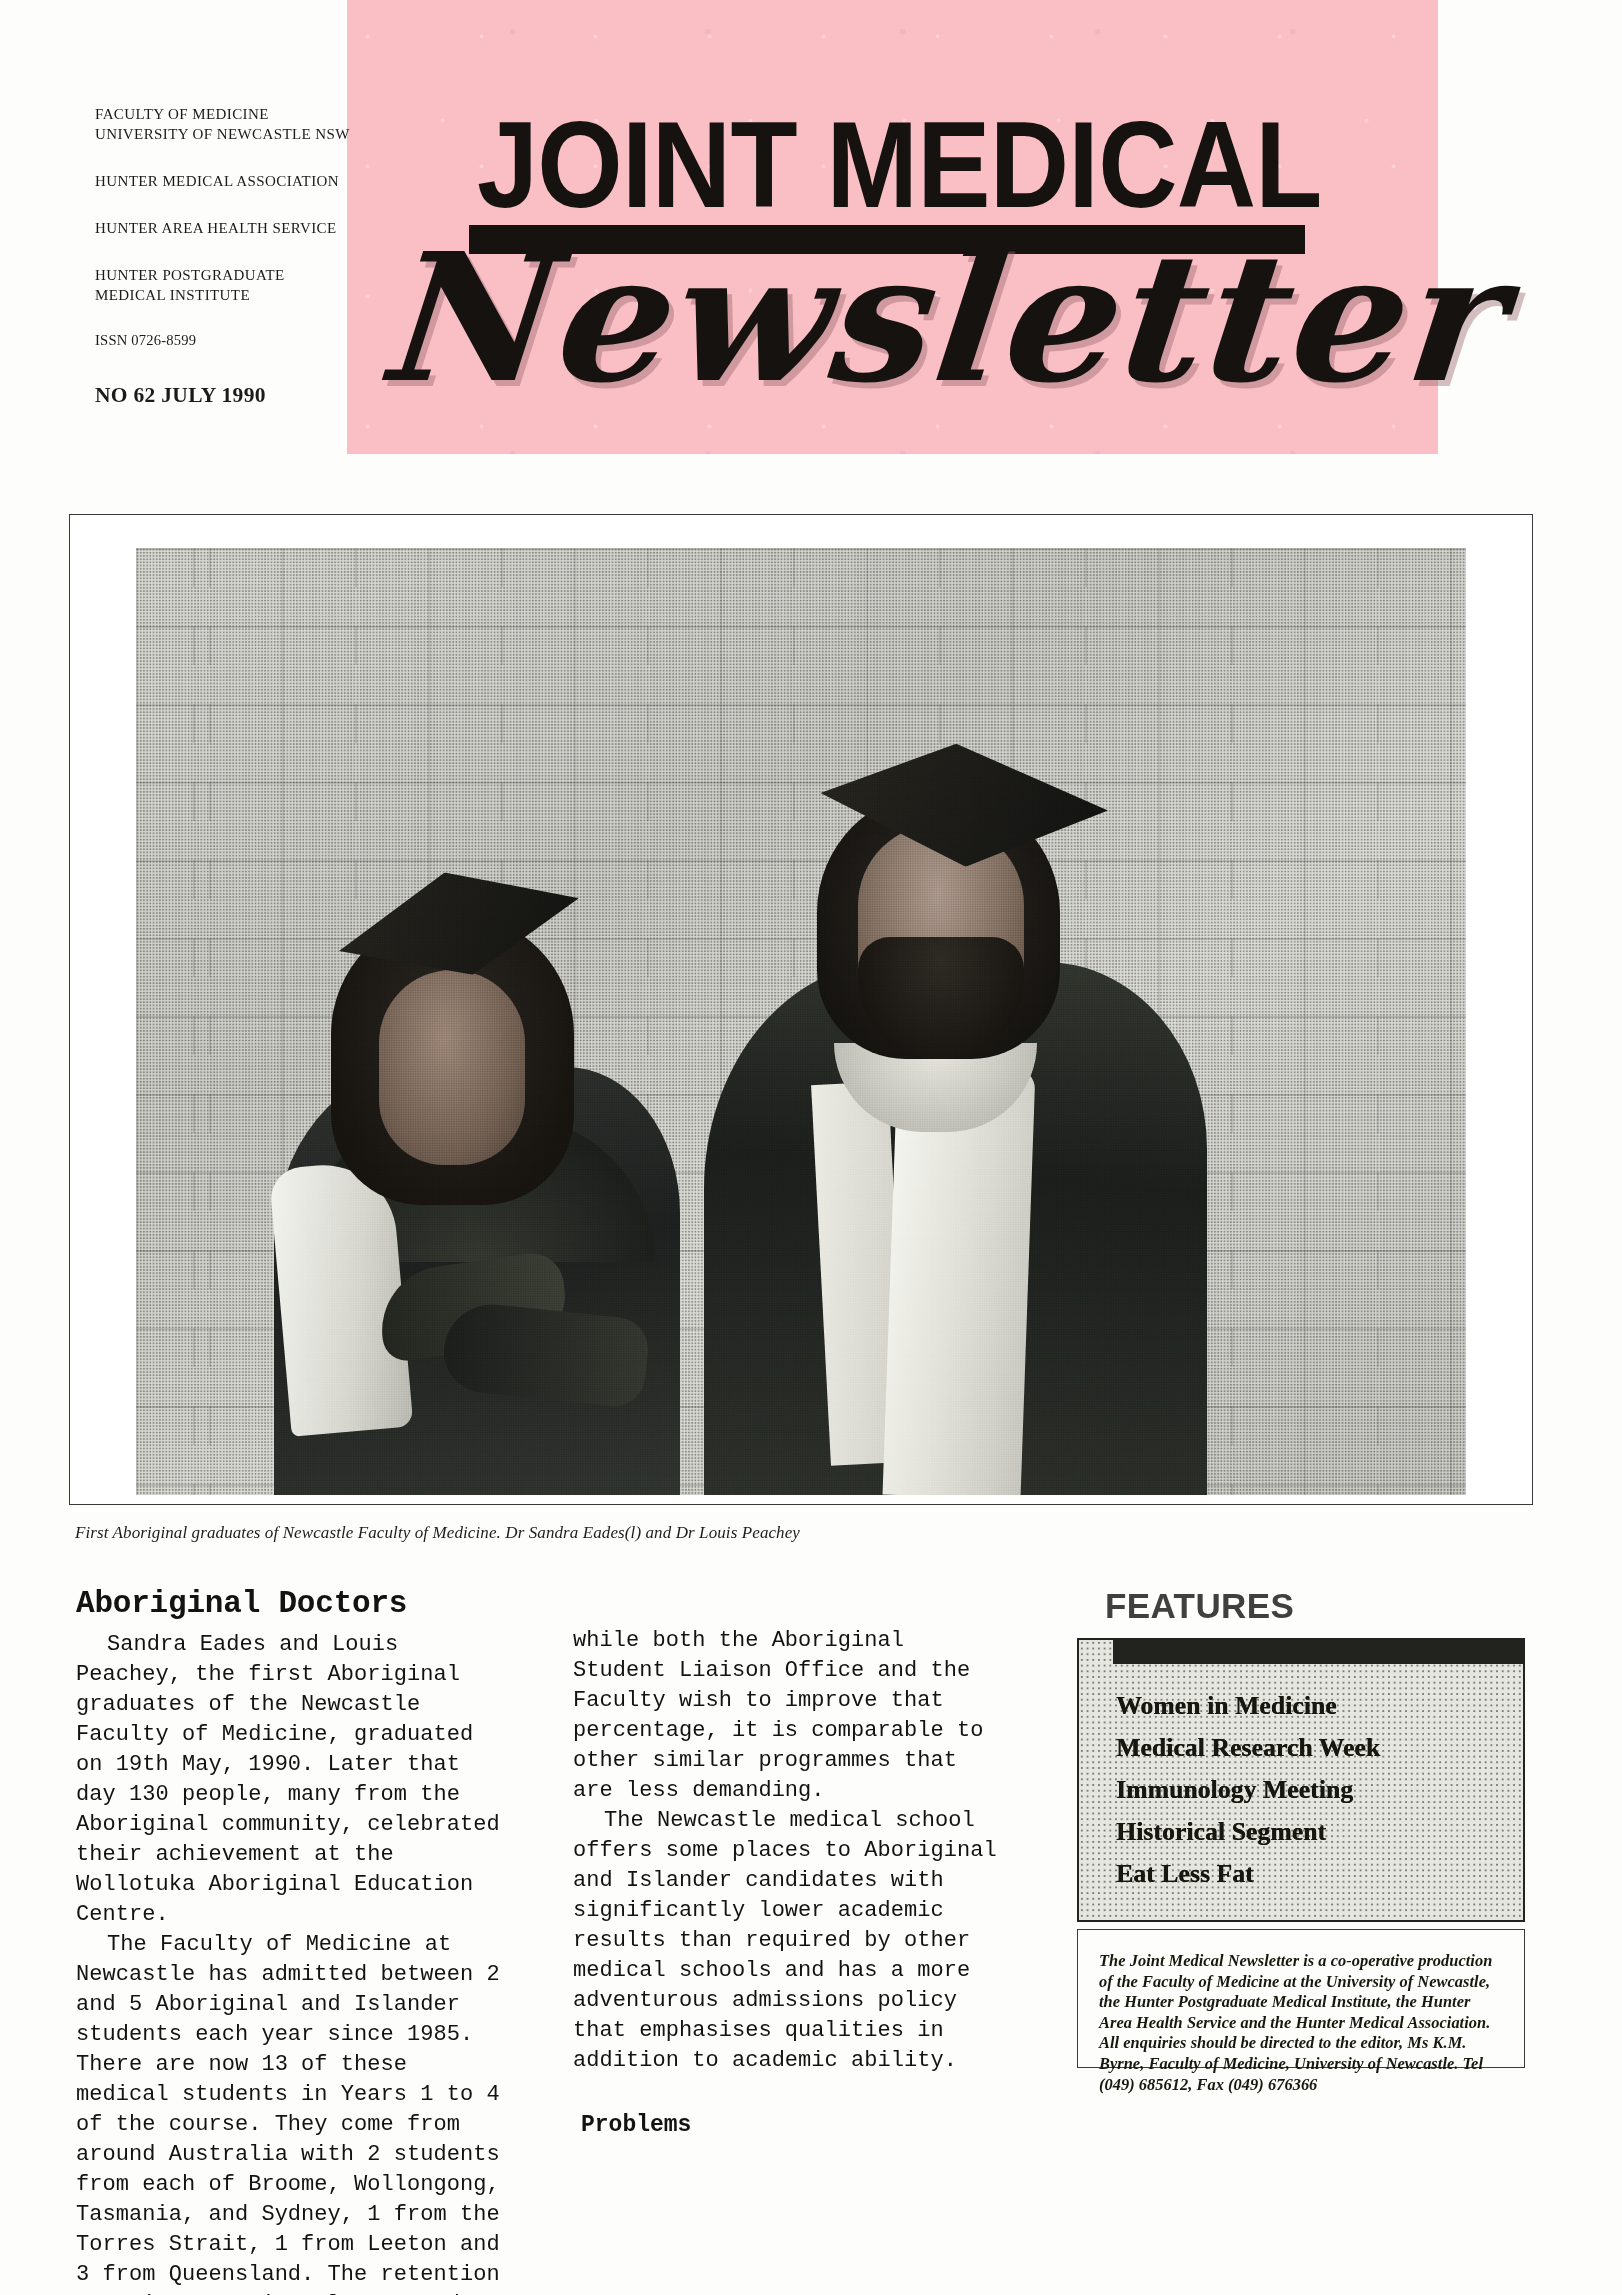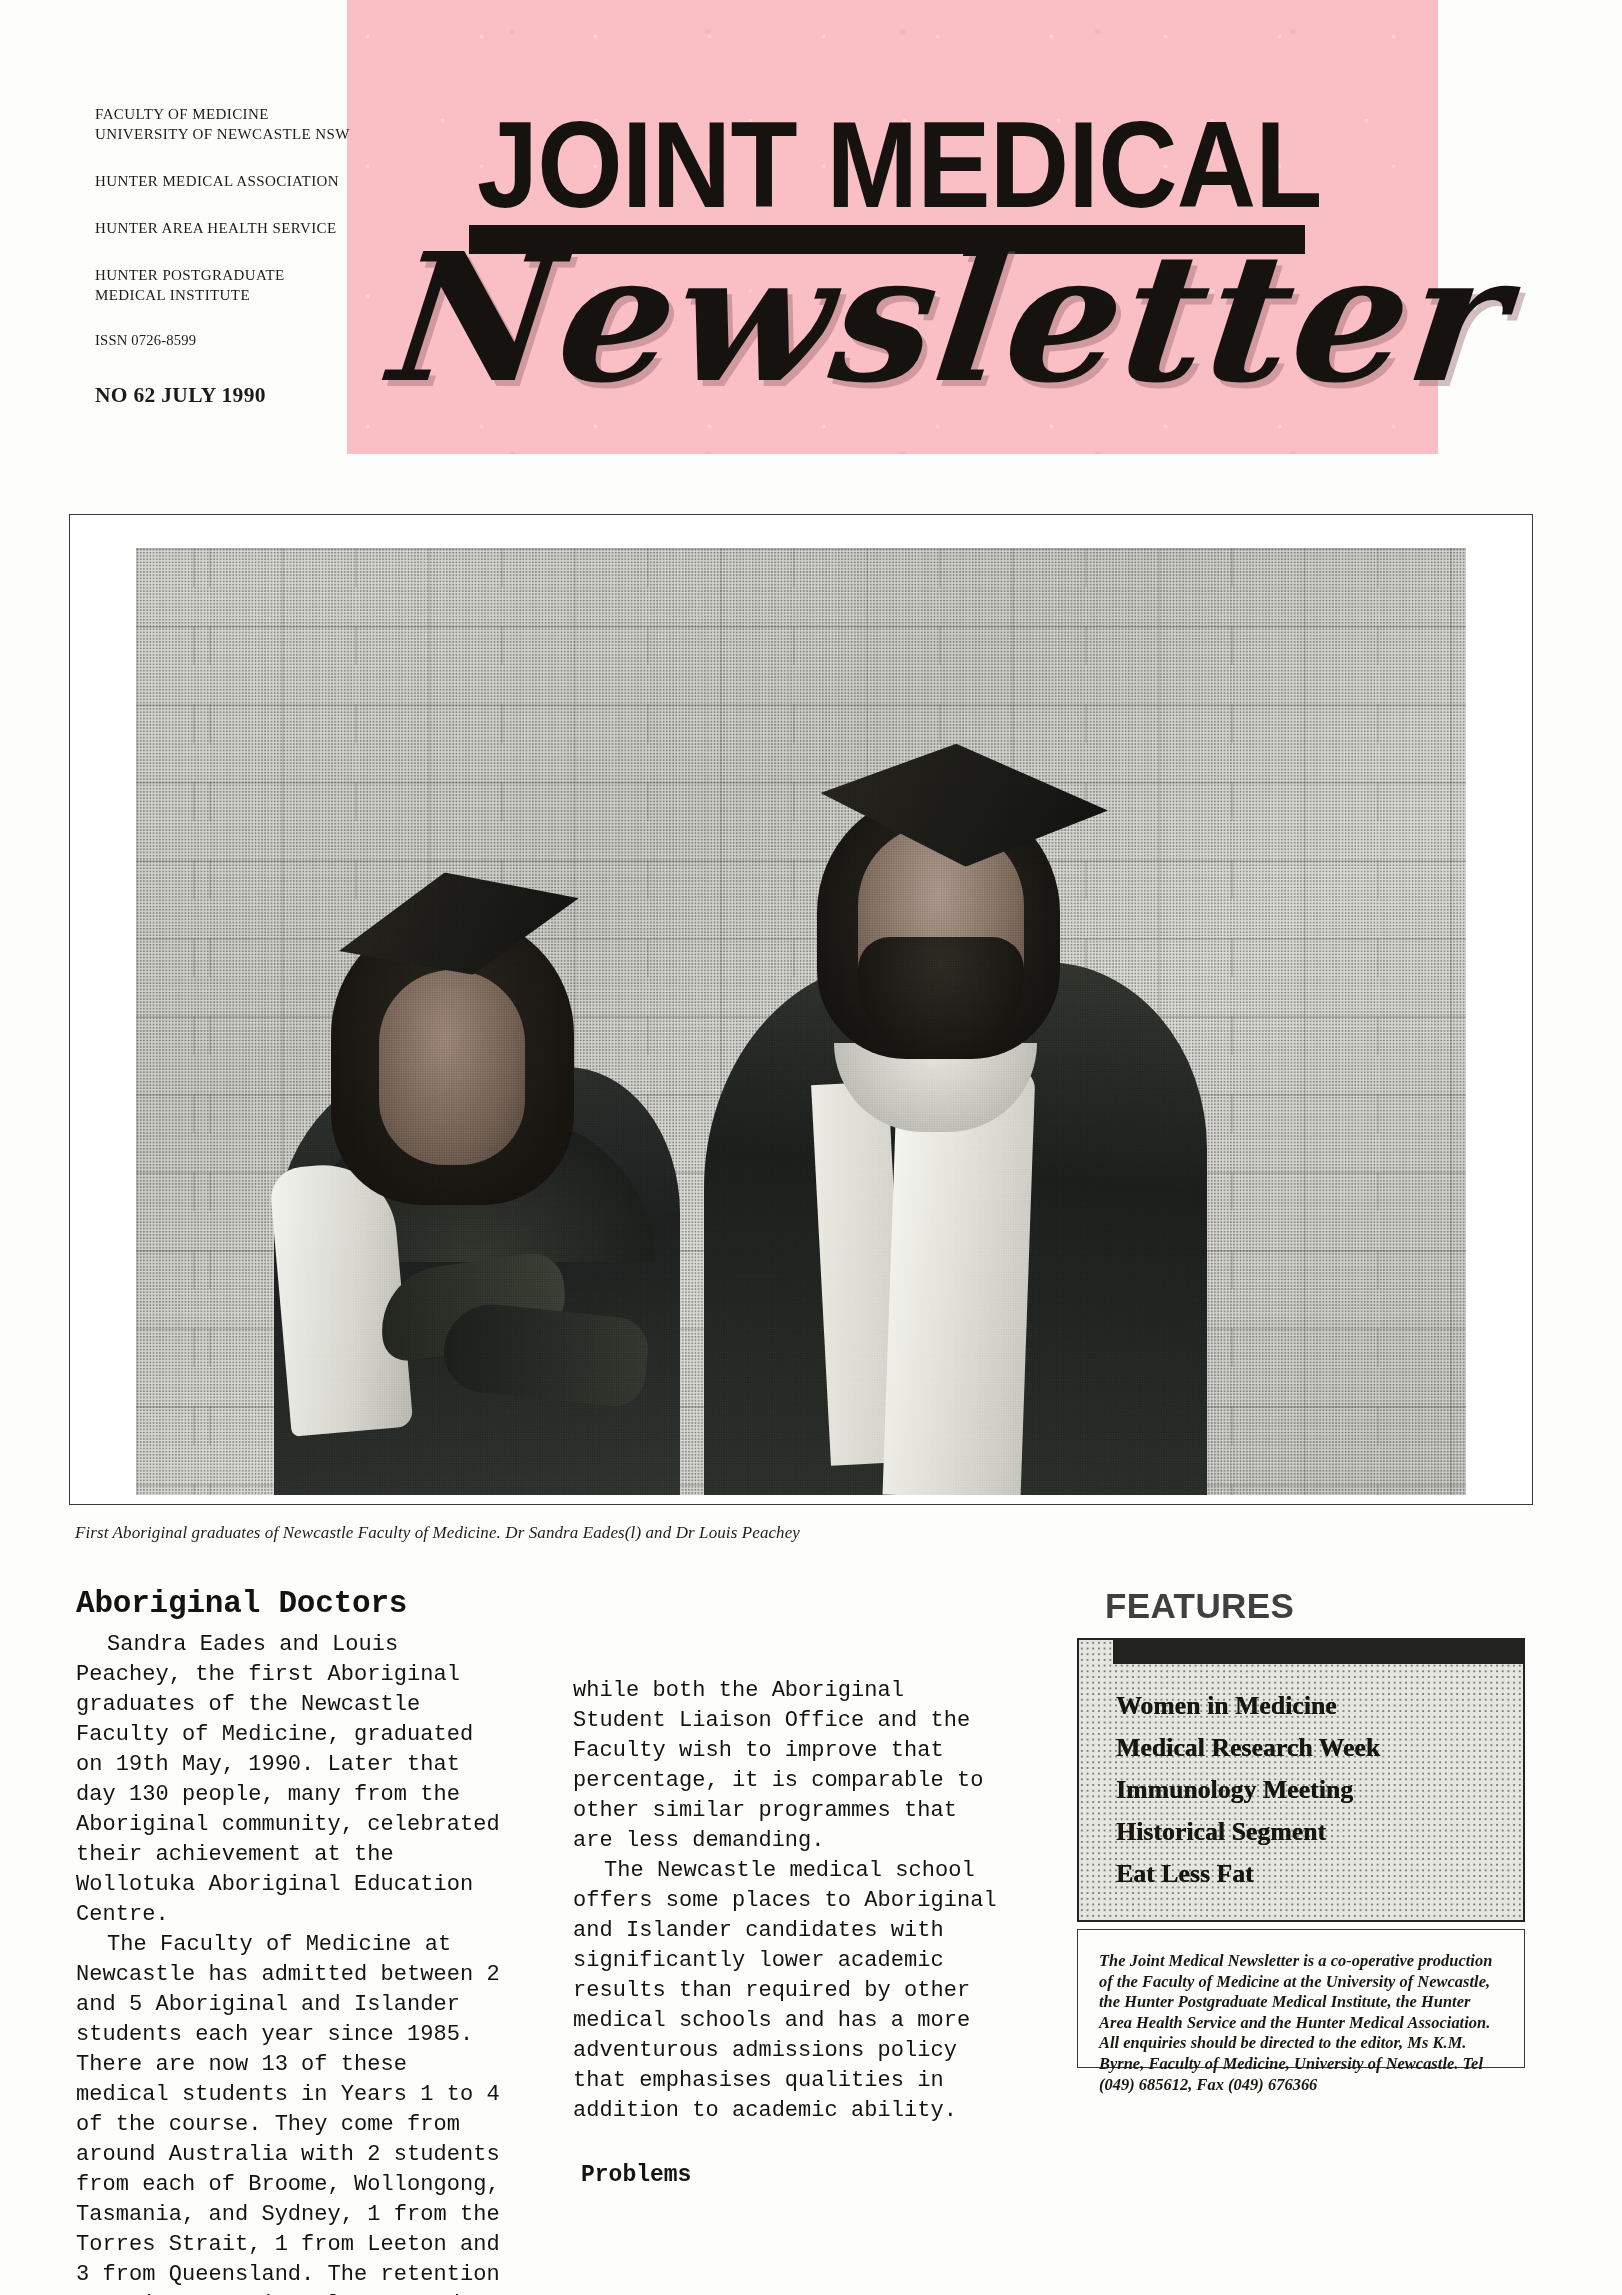--- a/index.html
+++ b/index.html
@@ -282,21 +282,21 @@
     color: #1d1d1d;
   }
 
   
   .col {
     position: absolute;
     font-family: Liberation Mono, monospace;
     color: #131313;
   }
   #col-1 { left: 76px;  top: 1586px; width: 436px; }
-  #col-2 { left: 573px; top: 1676px; width: 436px; }
+  #col-2 { left: 573px; top: 1626px; width: 436px; }
 
   .art-title {
     font-size: 31px;
     font-weight: bold;
     line-height: 36px;
     letter-spacing: -0.2px;
     margin: 0 0 8px 0;
   }
   .art-sub {
     font-size: 23px;

